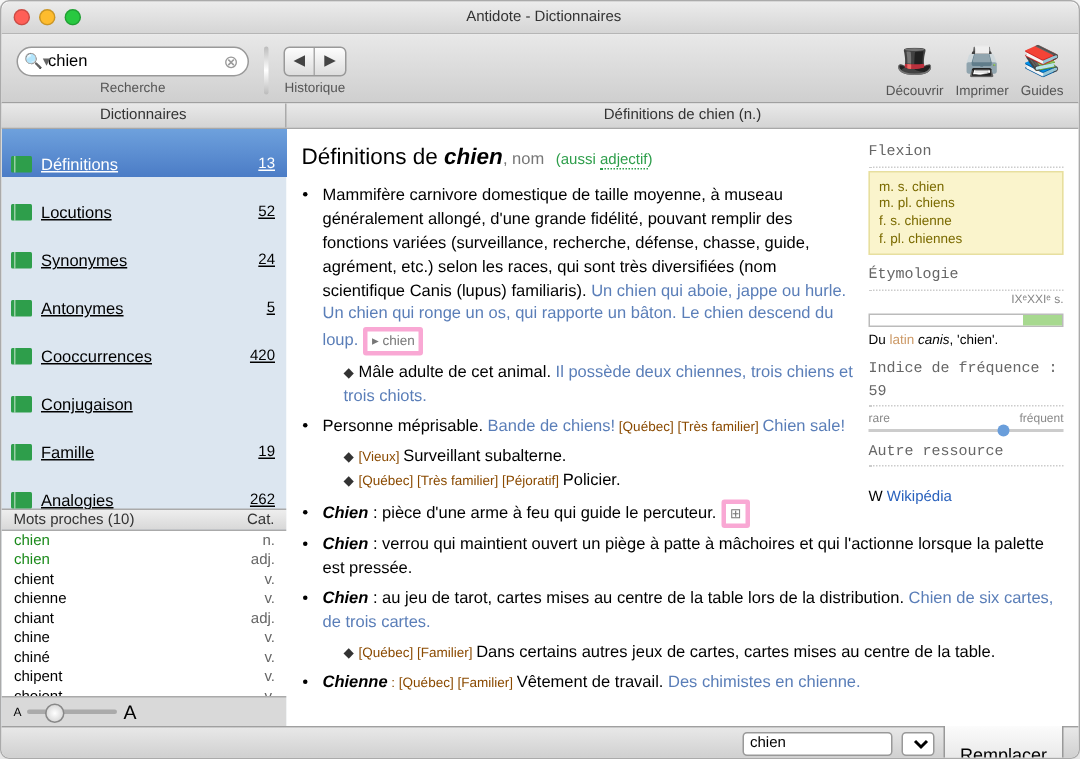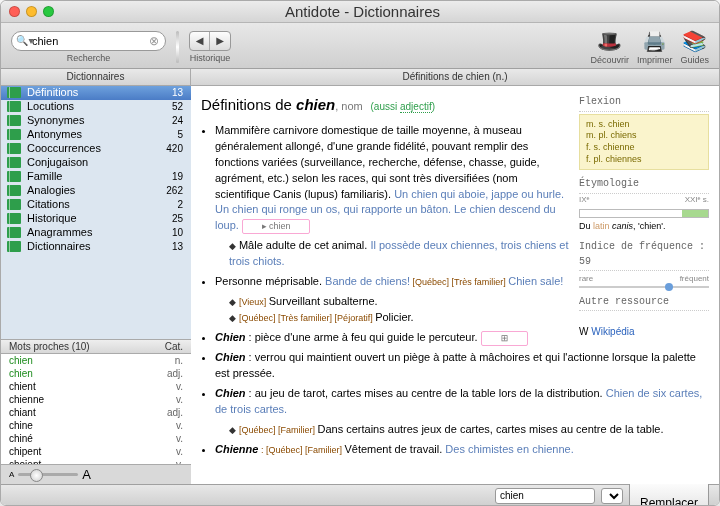--- a/index.html
+++ b/index.html
@@ -1,21 +1,21 @@
 <!DOCTYPE html>
 <html><head>
 <meta charset="utf-8">
 <style>
   * { margin:0; padding:0; box-sizing:border-box; font-family:"Lucida Grande","Helvetica Neue",Arial,sans-serif; -webkit-font-smoothing:antialiased; }
   body { background:#fff; width:720px; height:506px; overflow:hidden; border:1px solid #aaa; border-radius:6px; box-shadow:0 8px 30px rgba(0,0,0,.25); }
   .titlebar { height:22px; background:linear-gradient(#ececec,#d5d5d5); border-bottom:1px solid #b5b5b5; display:flex; align-items:center; padding:0 8px; border-radius:6px 6px 0 0; }
   .traffic { display:flex; gap:6px; }
   .dot { width:11px; height:11px; border-radius:50%; border:1px solid rgba(0,0,0,.2); }
   .red{background:#ff5f57;} .yellow{background:#febc2e;} .green{background:#28c840;}
-  .title-text { flex:1; text-align:center; font-size:15px; color:#333; margin-left:-40px; }
+  .title-text { flex:1; text-align:center; font-size:10px; color:#333; margin-left:-40px; }
   .toolbar { height:46px; background:linear-gradient(#e8e8e8,#cfcfcf); border-bottom:1px solid #a0a0a0; display:flex; align-items:center; padding:4px 10px 2px; }
   .search-wrap { display:flex; flex-direction:column; align-items:center; }
   .search-box { display:flex; align-items:center; background:#fff; border:1px solid #999; border-radius:11px; height:20px; width:155px; padding:0 6px 0 20px; position:relative; }
   .search-box .mag { position:absolute; left:4px; top:3px; font-size:10px; color:#666; }
   .search-box input { border:none; outline:none; font-size:11px; width:100%; }
   .search-box .clear { color:#999; font-size:12px; cursor:pointer; }
   .tb-label { font-size:9px; color:#555; margin-top:2px; }
   .divider-v { width:3px; height:32px; background:linear-gradient(#bbb,#fff,#bbb); margin:0 10px; border-radius:2px; }
   .hist-wrap { display:flex; flex-direction:column; align-items:center; }
   .hist-btns { display:flex; border:1px solid #999; border-radius:4px; overflow:hidden; background:linear-gradient(#fdfdfd,#ddd); height:20px; }
@@ -23,21 +23,21 @@
   .hist-btns span:first-child{border-right:1px solid #aaa;}
   .spacer { flex:1; }
   .tool-btn { display:flex; flex-direction:column; align-items:center; margin-left:8px; cursor:pointer; }
   .tool-btn .icon { font-size:20px; }
   .header-row { height:17px; background:linear-gradient(#e9e9e9,#d4d4d4); border-bottom:1px solid #a8a8a8; display:flex; font-size:10px; color:#333; }
   .header-left { width:190px; text-align:center; line-height:16px; border-right:1px solid #aaa; }
   .header-right { flex:1; text-align:center; line-height:16px; }
   .body { display:flex; height:398px; }
   .sidebar { width:190px; display:flex; flex-direction:column; background:#dce6f0; }
   .dict-list { flex:1; overflow:auto; font-size:11px; }
-  .dict-item { display:flex; align-items:center; padding:0 8px 2px 6px; cursor:pointer; }
+  .dict-item { display:flex; align-items:flex-start; padding:18px 8px 2px 6px; cursor:pointer;text-decoration:underline; }
   .dict-item.selected { background:linear-gradient(#6ea1dd,#4b7cc6); color:#fff; }
   .book-ic { width:14px; height:11px; margin-right:6px; background:#2e9e4b; border-radius:1px; position:relative; }
   .book-ic::after{content:""; position:absolute; left:2px; top:0; bottom:0; width:1px; background:rgba(255,255,255,.5);}
   .dict-item .count { margin-left:auto; font-size:10px; }
   .near-header { background:linear-gradient(#eee,#d8d8d8); border-top:1px solid #aaa; border-bottom:1px solid #aaa; display:flex; font-size:10px; color:#333; padding:1px 8px; }
   .near-header span:last-child { margin-left:auto; }
   .near-list { background:#fff; font-size:10px; overflow:auto; max-height:110px; }
   .near-row { display:flex; padding:0 8px; line-height:13px; }
   .near-row span:last-child { margin-left:auto; color:#666; }
   .near-row.grn span:first-child{ color:#1a8a1a; }
@@ -48,28 +48,28 @@
   .def-title { font-size:15px; font-family:Georgia,serif; }
   .def-title b{font-style:italic;} .def-title small{color:#777; font-size:11px;}
   .aussi { color:#2e9e4b; font-size:10px; margin-left:4px;}
   .aussi a{color:#2e9e4b; text-decoration:none; border-bottom:1px dotted #2e9e4b;}
   .disc { list-style:disc; margin:6px 0 0 14px; }
   .disc li { margin-bottom:4px; }
   .blue { color:#5a7eb8; }
   .green { color:#2e9e4b; }
   .tag { font-size:9px; color:#8a4a00; }
   .squ { color:#333; font-size:9px; display:inline-block; margin-right:3px;}
-  .chip { display:inline-block; border:1px solid #f9a8d4; border-radius:2px; padding:0 19px; font-size:9px; color:#777; }
+  .chip { display:inline-block; border:3px solid #f9a8d4; border-radius:2px; padding:0 3px; font-size:9px; color:#777; }
   .rcol { float:right; width:130px; margin-left:10px; font-size:10px; }
   .rbox-h { color:#666; padding:1px 0; border-bottom:1px dotted #ccc;font-family:Liberation Mono, monospace; }
   .flex-box { background:#faf4cc; border:1px solid #e7df9f; padding:4px 6px; margin-top:2px; line-height:1.3; font-size:9px; color:#7a6a00; }
   .etym { margin-top:6px; }
   .etym .bar { height:9px; border:1px solid #bbb; position:relative; margin:4px 0 2px; }
   .etym .bar::after{ content:""; position:absolute; right:0; top:0; bottom:0; width:20%; background:#a7d98f; }
-  .etym .lbl{display:flex;justify-content:space-between;color:#888;font-size:8px;}
+  .etym .lbl{display:flex;justify-content:flex-end;color:#888;font-size:8px;}
   .etym .txt{font-size:9px;}
   .freq { margin-top:6px; }
   .freq .scale{display:flex;justify-content:space-between;color:#888;font-size:8px;margin-top:2px;}
   .freq .bar{height:2px;background:#ccc;position:relative;margin-top:1px;}
   .freq .bar::after{content:"";position:absolute;left:66%;top:-3px;width:8px;height:8px;background:#6a9edb;border-radius:50%;}
   .res { margin-top:6px; }
   .res a{color:#2a62bd;text-decoration:none;font-size:10px;}
   .bottombar { height:22px; background:linear-gradient(#e8e8e8,#cfcfcf); border-top:1px solid #a0a0a0; display:flex; align-items:center; padding:0 10px; gap:6px; justify-content:flex-end; }
   .bb-input{border:1px solid #999;border-radius:3px;height:16px;font-size:10px;padding:0 4px;width:100px;background:#fff;}
   .bb-btn{border:1px solid #999;border-radius:4px;height:17px;font-size:12px;padding:16px 10px;background:linear-gradient(#fff,#e3e3e3);cursor:pointer;}

